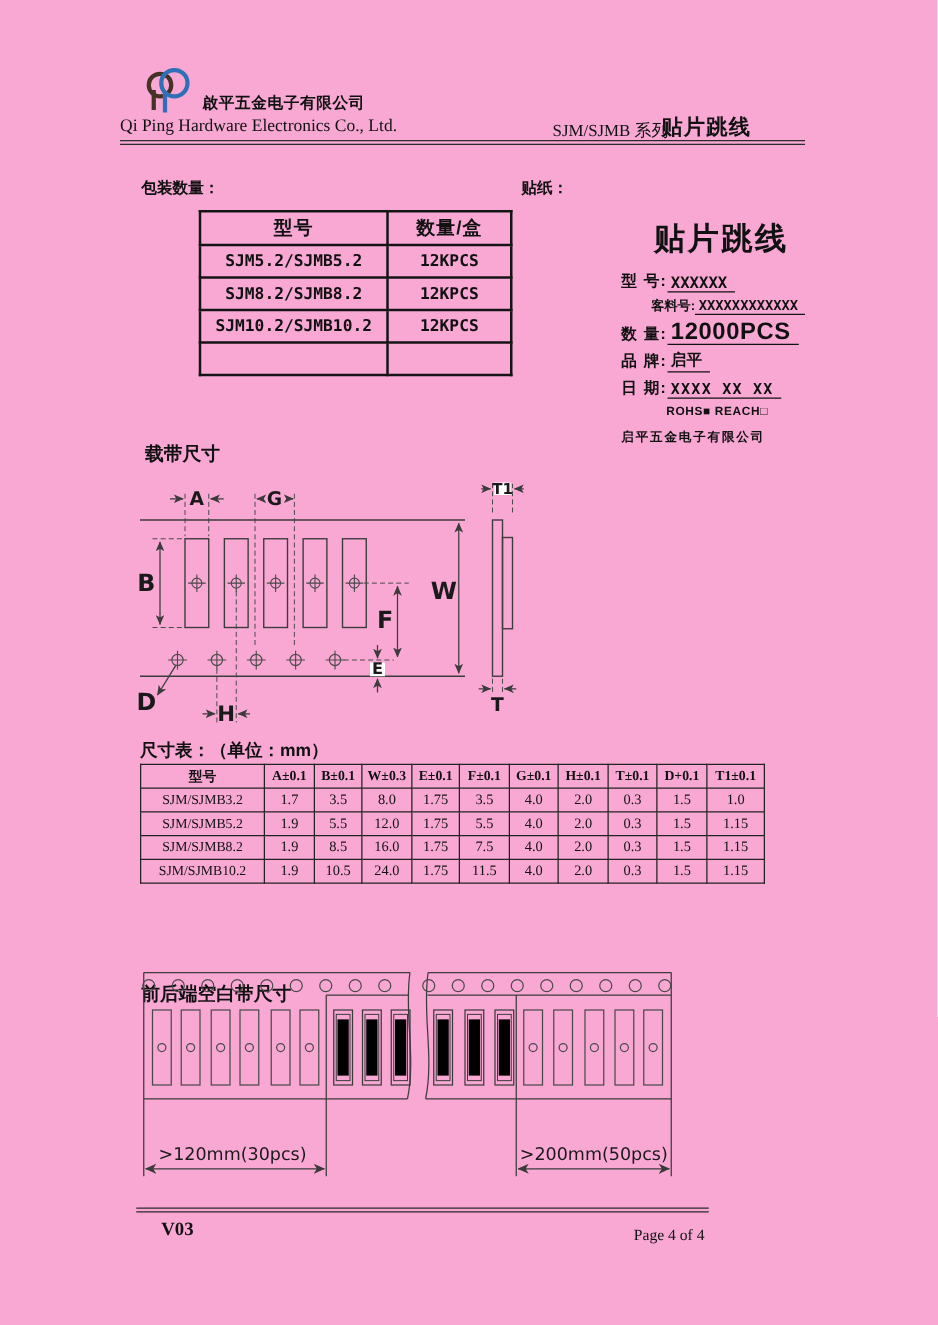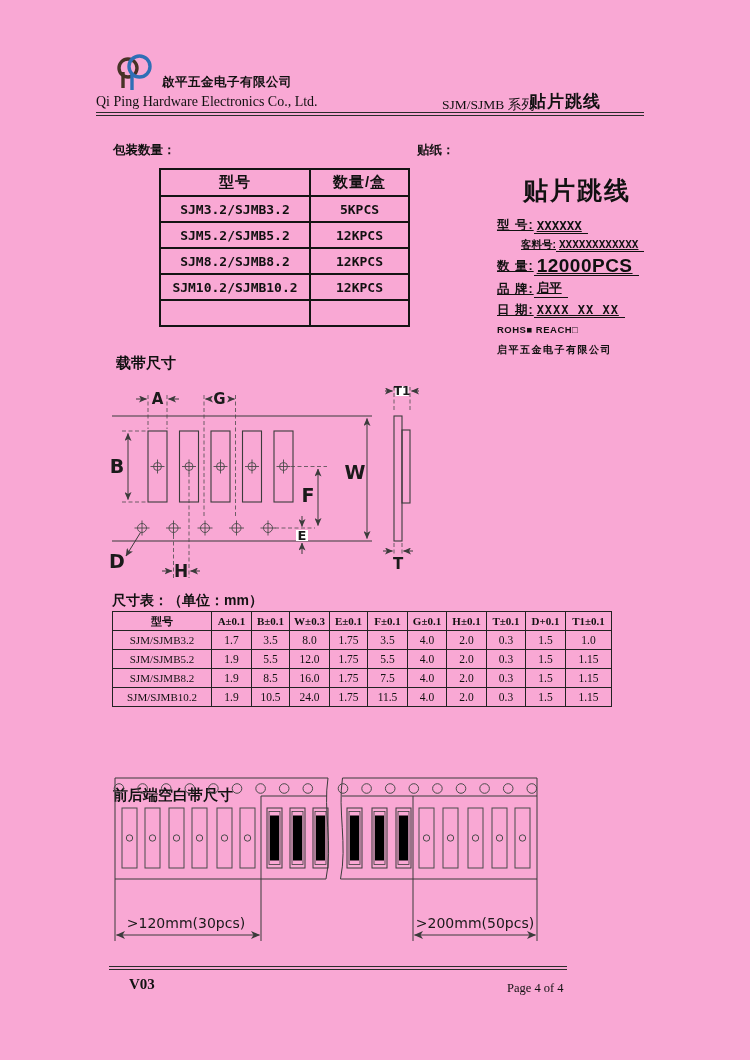--- a/index.html
+++ b/index.html
@@ -18,31 +18,31 @@
   .sec-title{font-size:12.5px;font-weight:700;}
   
   .pkg-table{border-collapse:collapse;table-layout:fixed;}
   .pkg-table th,.pkg-table td{border:2px solid #141414;text-align:center;padding:0;overflow:hidden;}
   .pkg-table th{height:25px;font-size:15px;font-weight:800;letter-spacing:1px;}
   .pkg-table td{height:24px;font-family:"DejaVu Sans Mono",monospace;font-weight:700;font-size:13px;}
   
   .card{left:497px;top:174px;width:160px;}
   .card-heading{text-align:center;font-family:"Liberation Serif",serif;font-weight:700;
                 font-size:25px;letter-spacing:2px;white-space:nowrap;}
-  .fld{display:flex;align-items:center;margin-top:4px;text-decoration:underline;}
+  .fld{display:flex;align-items:flex-end;margin-top:4px;}
   .fld .n{font-weight:700;white-space:nowrap;}
   .fld .v{font-weight:700;border-bottom:1.6px solid #111;padding:0 6px 0 3px;white-space:nowrap;}
   .f-model .n,.f-qty .n,.f-brand .n,.f-date .n{font-size:12.5px;letter-spacing:1px;}
   .f-cust .n{font-size:10.5px;margin-left:24px;}
   .f-model .v{font-family:"DejaVu Sans Mono",monospace;font-size:12.5px;}
   .f-cust .v{font-family:"DejaVu Sans Mono",monospace;font-size:11px;}
   .f-qty .v{font-size:19px;line-height:19px;letter-spacing:.5px;}
   .f-brand .v{font-size:12.5px;}
   .f-date .v{font-family:"DejaVu Sans Mono",monospace;font-size:12px;letter-spacing:1px;}
-  .compliance{margin-top:5px;font-size:9.5px;font-weight:700;letter-spacing:.5px;}
+  .compliance{margin-top:5px;font-size:9.5px;font-weight:700;letter-spacing:.5px;margin-left:36px;}
   .card-company{margin-top:8px;font-size:10px;font-weight:800;letter-spacing:1.5px;white-space:nowrap;}
   
   .dim-table{border-collapse:collapse;table-layout:fixed;width:499px;font-family:"Liberation Serif",serif;}
   .dim-table th,.dim-table td{border:1.3px solid #222;text-align:center;padding:0;height:18px;overflow:hidden;}
   .dim-table th{font-size:11px;font-weight:700;}
   .dim-table td{font-size:11.5px;}
   .dim-table td:first-child{font-size:11px;}
   
   svg text{font-family:"DejaVu Sans",sans-serif;fill:#1a1a1a;}
   .dimletter{font-weight:700;}
@@ -73,24 +73,20 @@
         <col style="width:150px">
         <col style="width:99px">
       </colgroup>
     <thead>
         <tr>
           <th>型号</th>
           <th>数量/盒</th>
         </tr>
       </thead>
     <tbody>
-        <tr>
-          <td>SJM3.2/SJMB3.2</td>
-          <td>5KPCS</td>
-        </tr>
         <tr>
           <td>SJM5.2/SJMB5.2</td>
           <td>12KPCS</td>
         </tr>
         <tr>
           <td>SJM8.2/SJMB8.2</td>
           <td>12KPCS</td>
         </tr>
         <tr>
           <td>SJM10.2/SJMB10.2</td>

